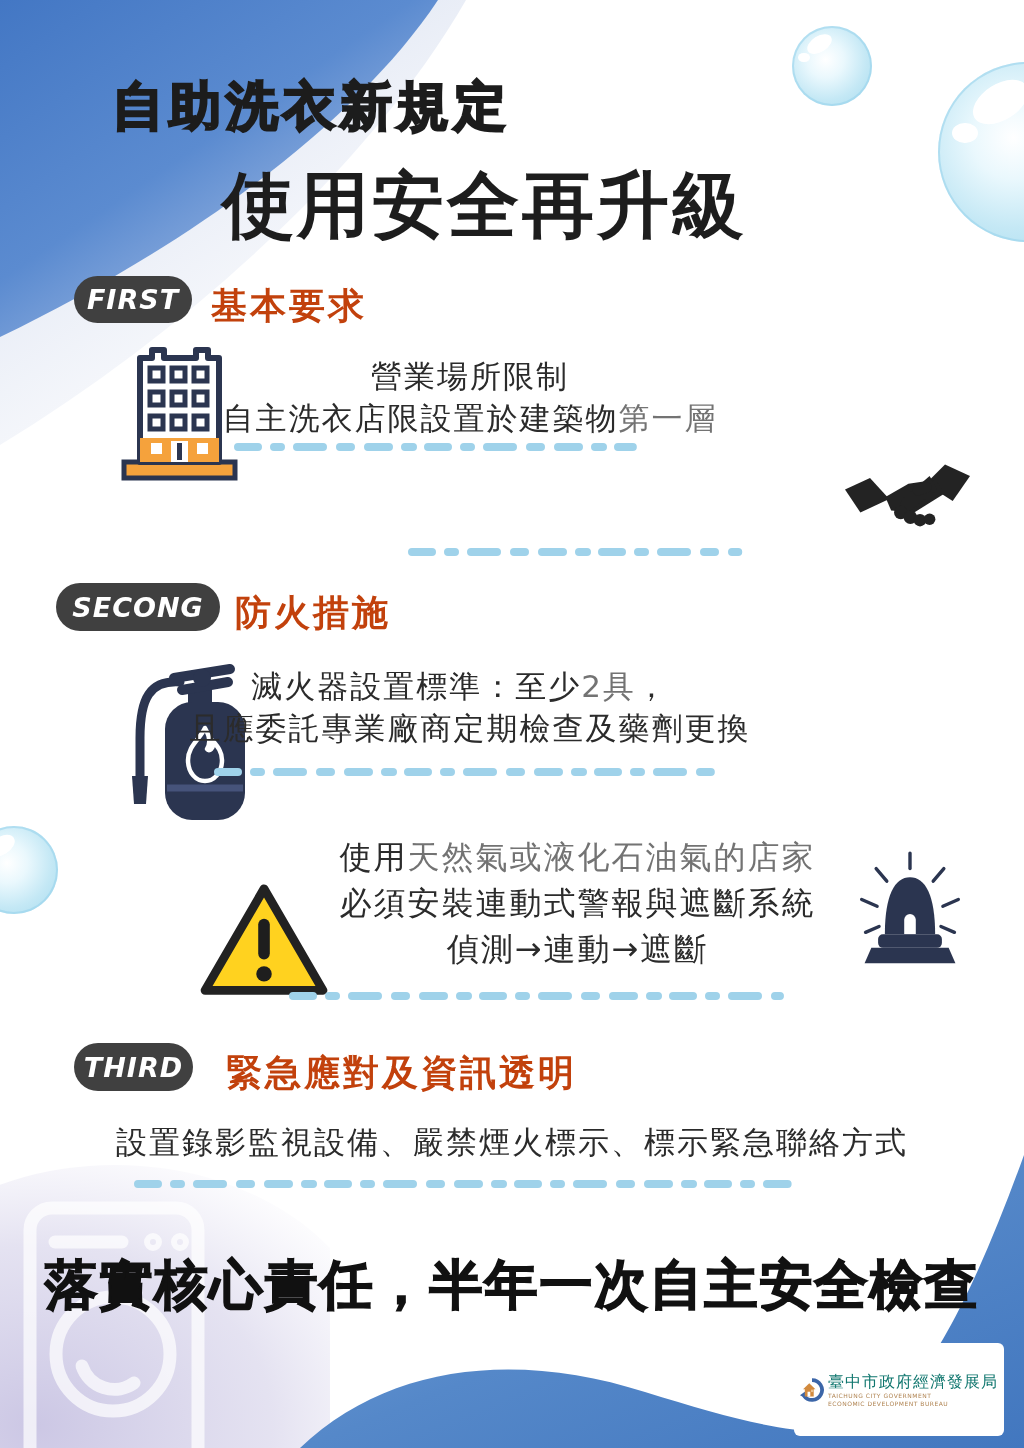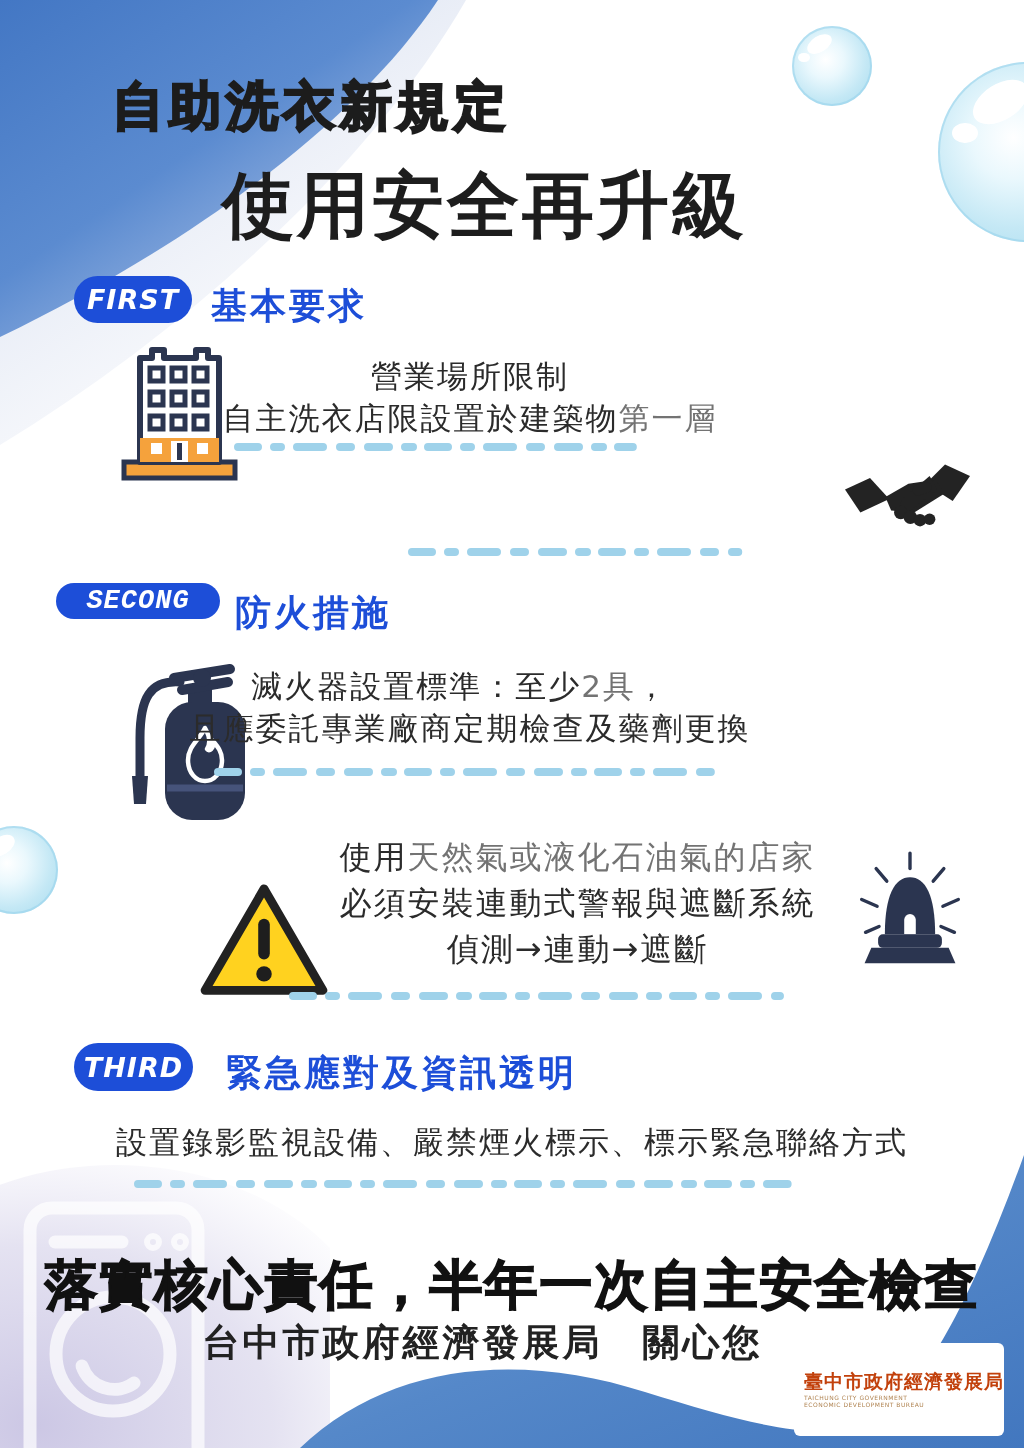--- a/index.html
+++ b/index.html
@@ -18,28 +18,28 @@
     left:112px;top:72px;font-size:52px;font-weight:700;letter-spacing:5px;
     color:#ffffff;-webkit-text-stroke:2.5px #1c1c1c;white-space:nowrap;
   }
   .title-main{
     left:222px;top:158px;font-size:72px;font-weight:700;letter-spacing:3px;
     color:#1d1d1d;white-space:nowrap;
   }
 
   
   .badge{
-    background:#1d4ed8;color:#ffffff;border-radius:26px;
+    background:#404040;color:#ffffff;border-radius:26px;
     display:flex;align-items:center;justify-content:center;
     font-style:italic;font-weight:800;font-size:27px;letter-spacing:1px;
   }
   .badge-first{left:74px;top:276px;width:118px;height:47px;}
-  .badge-secong{left:56px;top:583px;width:164px;height:36px;font-family:Liberation Mono, monospace;}
+  .badge-secong{left:56px;top:583px;width:164px;height:48px;}
   .badge-third{left:74px;top:1043px;width:119px;height:48px;}
-  .sec-heading{font-size:36px;font-weight:600;color:#1d4ed8;letter-spacing:3px;white-space:nowrap;}
+  .sec-heading{font-size:36px;font-weight:600;color:#c2410c;letter-spacing:3px;white-space:nowrap;}
   .heading1{left:211px;top:282px;}
   .heading2{left:235px;top:589px;}
   .heading3{left:226px;top:1049px;}
 
   
   .btxt{font-size:31px;font-weight:500;color:#2b2b2b;letter-spacing:2px;text-align:center;white-space:nowrap;}
   .orange{color:#737373;}
   .s1l1{left:210px;top:356px;width:520px;}
   .s1l2{left:140px;top:398px;width:660px;}
   .s1l3{left:407px;top:500px;text-align:left;}
@@ -56,21 +56,21 @@
   }
   .signature{
     left:0;top:1318px;width:965px;text-align:center;font-size:37px;font-weight:600;
     color:#222;letter-spacing:3px;white-space:nowrap;
   }
   .logo-card{
     left:794px;top:1343px;width:210px;height:93px;background:#ffffff;border-radius:6px;
     display:flex;align-items:center;padding:0 6px;box-sizing:border-box;
   }
   .logo-text{margin-left:4px;line-height:1.25;}
-  .logo-cn{font-size:19px;font-weight:700;color:#c2410c;letter-spacing:1px;white-space:nowrap;}
+  .logo-cn{font-size:16px;font-weight:400;color:#0f766e;letter-spacing:1px;white-space:nowrap;}
   .logo-en{font-size:6px;color:#b08452;letter-spacing:.5px;white-space:nowrap;}
 
   
   .bubble{
     border-radius:50%;
     background:radial-gradient(circle at 42% 42%, #ffffff 0%, #eaf8fd 28%, #c4e8f5 62%, #a6dbee 100%);
     box-shadow:inset 0 0 0 2px rgba(150,210,235,.55);
   }
   .bubble::before{
     content:"";position:absolute;left:18%;top:12%;width:34%;height:20%;
@@ -253,21 +253,20 @@
   <div class="abs content badge badge-third">THIRD</div>
   <div class="abs content btxt s3l1">設置錄影監視設備、嚴禁煙火標示、標示緊急聯絡方式</div>
 
   <div class="abs content sec-heading heading3">緊急應對及資訊透明</div>
 
   <svg class="abs content" style="left:133px;top:1178px" width="668" height="12">
     <line x1="5" y1="6" x2="98%" y2="6" stroke="#9fd2ea" stroke-width="8" stroke-linecap="round" stroke-dasharray="20 16 7 16 26 17 11 17 21 16 8 15"></line>
   </svg>
 
   <div class="abs content slogan">落實核心責任，半年一次自主安全檢查</div>
-  <div class="abs content signature">台中市政府經濟發展局　關心您</div>
 
   <div class="abs toplayer logo-card">
     <svg width="68" height="68" viewBox="0 0 70 70">
       <path d="M35,6 A29,29 0 1 1 11,51" stroke="#3c66a8" stroke-width="11" fill="none"></path>
       <polygon points="0,50 23,63 14,40" fill="#3c66a8"></polygon>
       <polygon points="9,33 27,15 45,33" fill="#d28a3e"></polygon>
       <rect x="14" y="31" width="26" height="23" fill="#d28a3e"></rect>
       <rect x="22" y="40" width="8" height="14" fill="#ffffff"></rect>
       <rect x="32" y="34" width="7" height="7" fill="#e8c08f"></rect>
     </svg>

